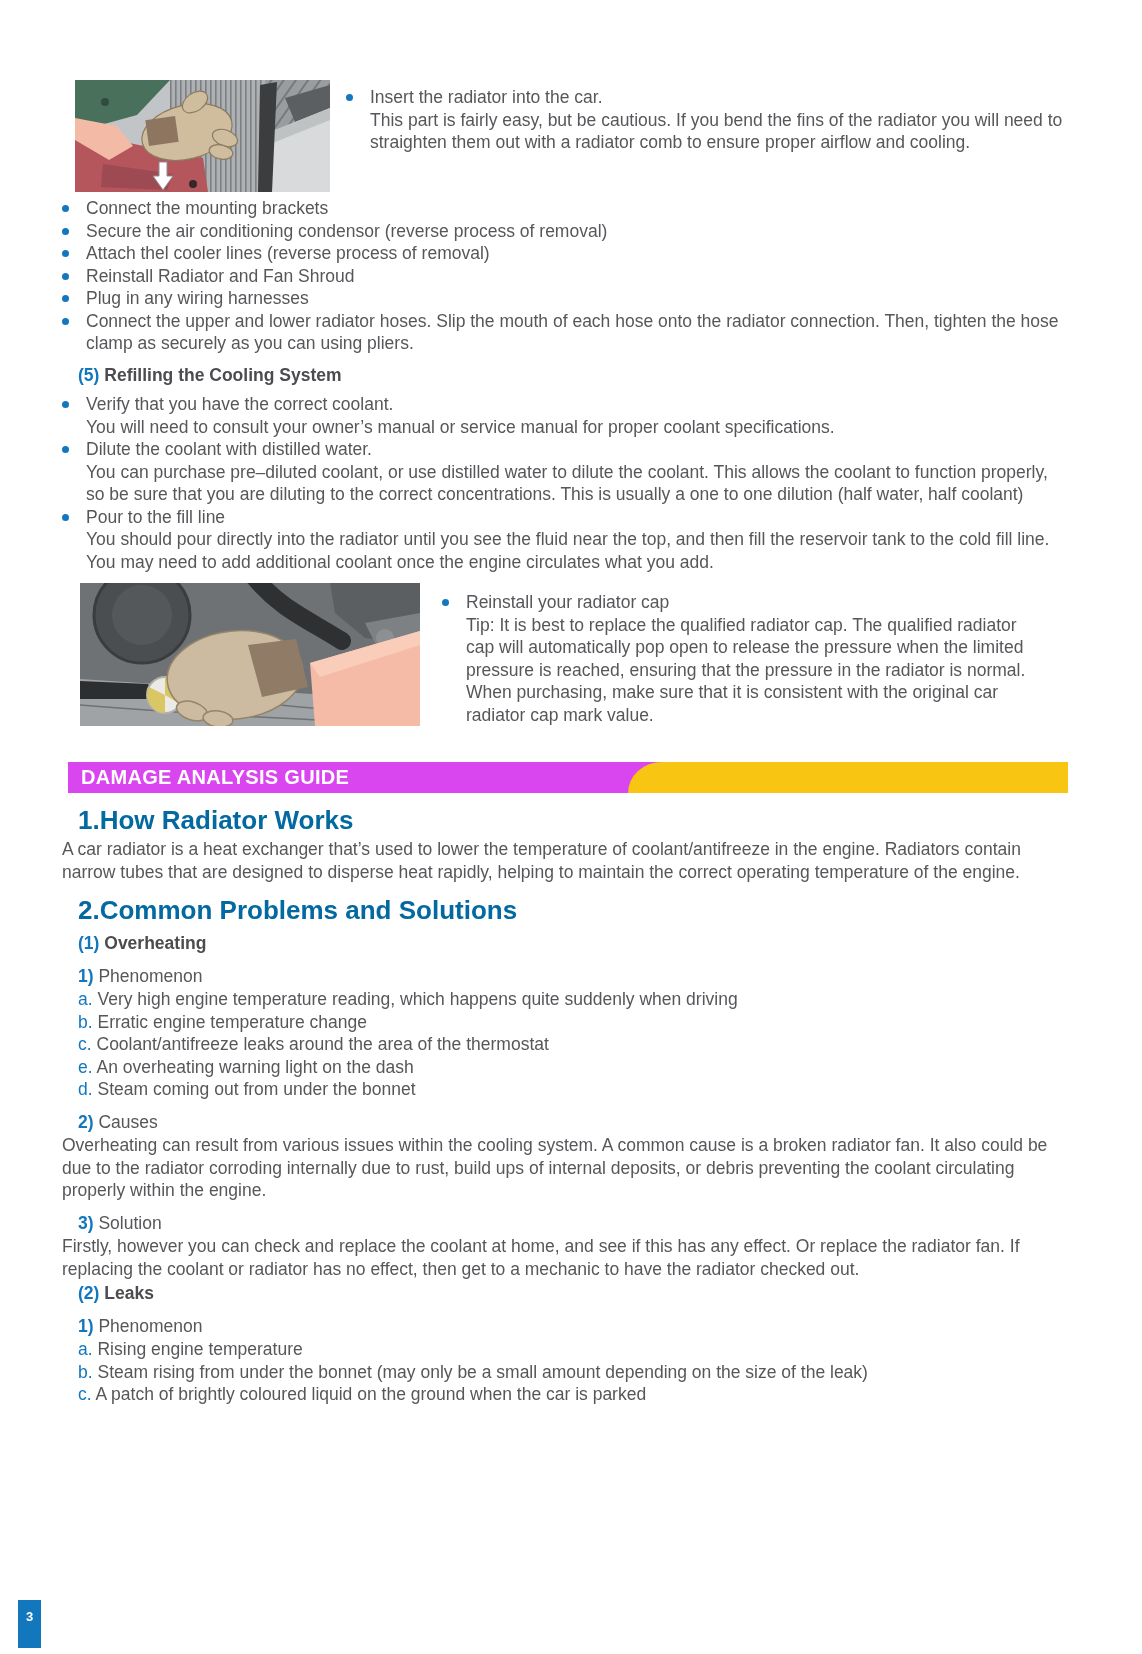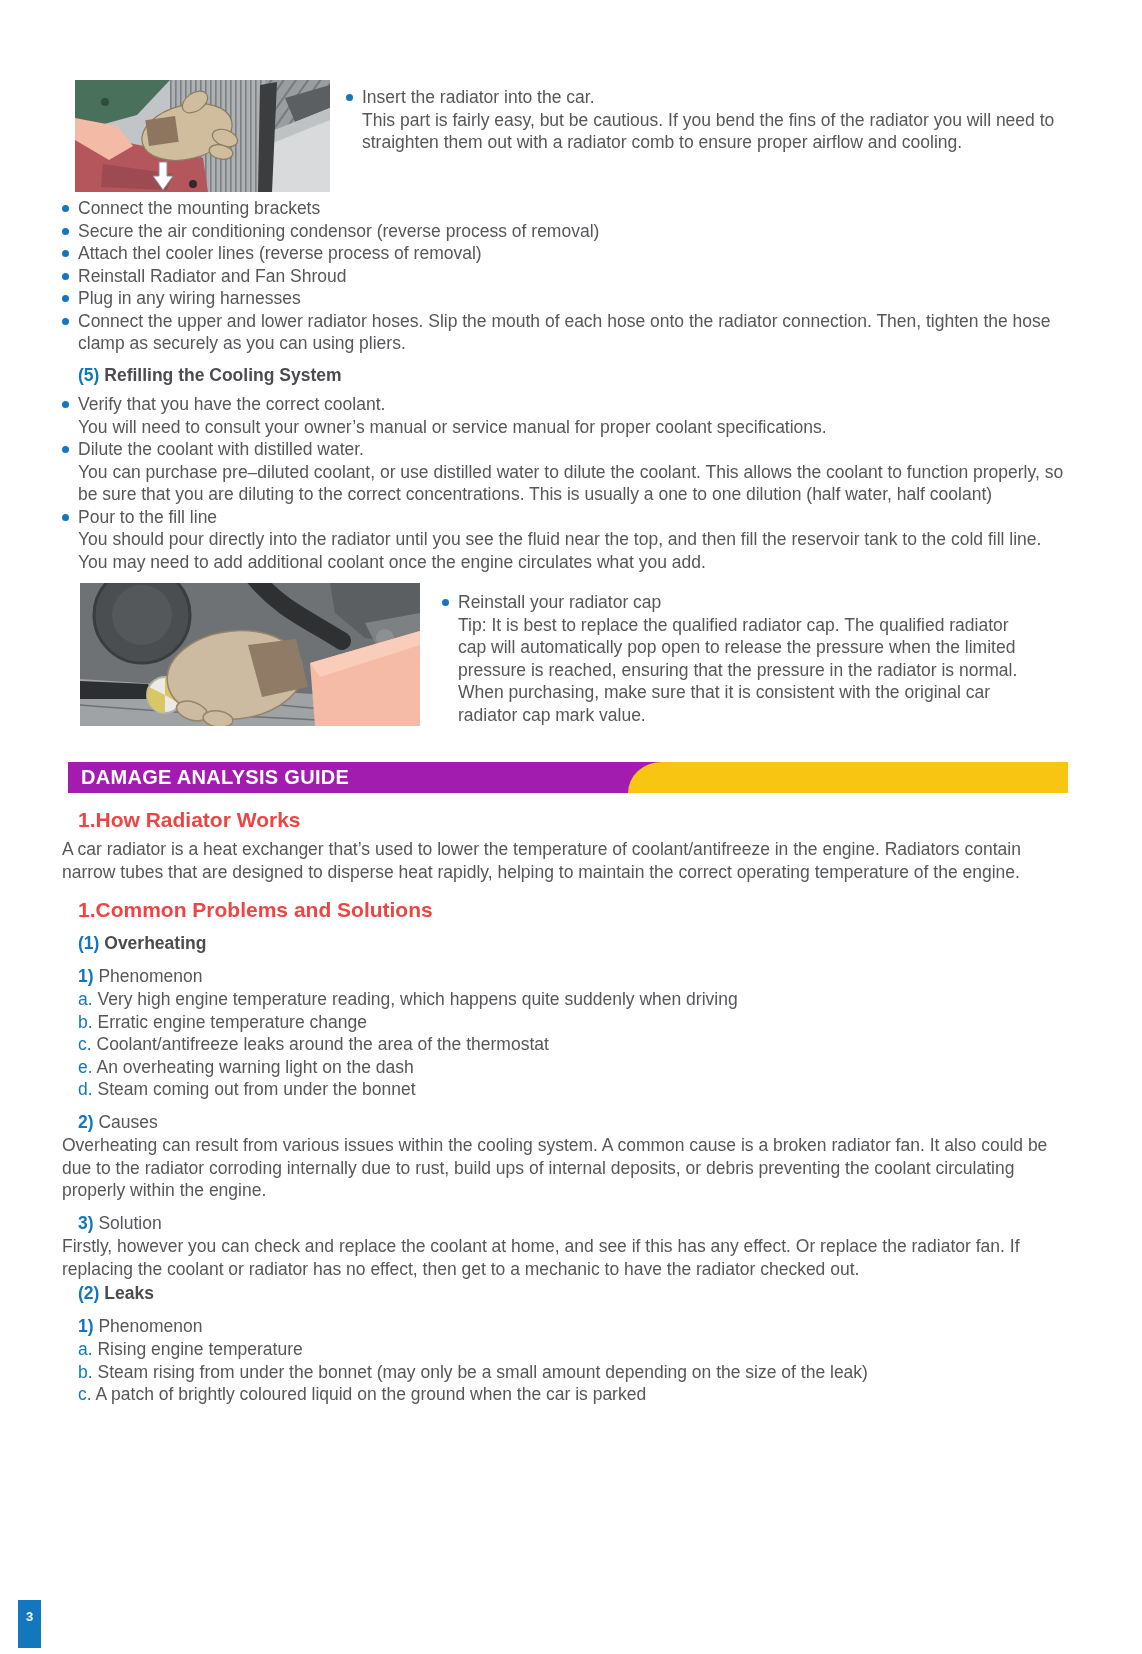--- a/index.html
+++ b/index.html
@@ -13,39 +13,39 @@
 
   
   .row1{display:flex;align-items:flex-start;margin-left:13px;}
   .illus1{width:255px;height:112px;flex:none;display:block;}
   .row1-text{margin-left:16px;margin-top:6px;flex:1;}
   .row2{display:flex;align-items:center;margin-top:10px;margin-left:18px;}
   .illus2{width:340px;height:143px;flex:none;display:block;}
   .row2-text{margin-left:22px;margin-top:8px;width:586px;}
 
   
-  .b-row{display:flex;}
+  .b-row{display:flex;gap:8px;}
   .b-dot{width:16px;flex:none;}
   .b-dot::before{content:"";display:block;width:7px;height:7px;border-radius:50%;background:#1377be;margin-top:8px;}
   .b-content{flex:1;}
 
   .steps-list{margin-top:5px;}
 
   
   .h-sub{font-weight:bold;color:#4c4c50;margin:9px 0 7px 16px;}
   .h-sub .pfx{color:#1377be;}
-  .h-blue{color:#ef4444;font-weight:bold;font-size:21px;line-height:26px;margin:14px 0 5px 16px;}
+  .h-blue{color:#0369a1;font-weight:bold;font-size:26px;line-height:26px;margin:14px 0 5px 16px;}
   .h-num{margin:10px 0 1px 16px;}
   .h-num .pfx{color:#1377be;font-weight:bold;}
   .h-letter-line{margin-left:16px;}
   .h-letter-line .pfx{color:#1377be;}
   .para{}
 
   
-  .banner{position:relative;height:31px;background:#a21caf;margin:36px 0 0 6px;width:1000px;overflow:hidden;}
+  .banner{position:relative;height:31px;background:#d946ef;margin:36px 0 0 6px;width:1000px;overflow:hidden;}
   .banner-yellow{position:absolute;top:0;right:0;width:440px;height:31px;background:#f9c513;border-top-left-radius:34px 31px;}
   .banner-label{position:relative;z-index:2;color:#ffffff;font-weight:bold;font-size:20px;line-height:31px;padding-left:13px;letter-spacing:0.3px;}
 
   
   .page-tab{position:absolute;left:18px;top:1600px;width:23px;height:48px;background:#1377be;
     color:#ffffff;font-size:13px;font-weight:bold;text-align:center;padding-top:6px;box-sizing:border-box;}
 </style>
 </head>
 <body>
 
@@ -191,21 +191,21 @@
   </div>
 
   <div class="banner">
     <div class="banner-yellow"></div>
     <div class="banner-label">DAMAGE ANALYSIS GUIDE</div>
   </div>
 
   <div class="h-blue">1.How Radiator Works</div>
   <div class="para">A car radiator is a heat exchanger that’s used to lower the temperature of coolant/antifreeze in the engine. Radiators contain narrow tubes that are designed to disperse heat rapidly, helping to maintain the correct operating temperature of the engine.</div>
 
-  <div class="h-blue">1.Common Problems and Solutions</div>
+  <div class="h-blue">2.Common Problems and Solutions</div>
 
   <div class="h-sub">
     <span class="pfx">(1)</span>
     <span>Overheating</span>
   </div>
 
   <div class="h-num">
     <span class="pfx">1)</span>
     <span>Phenomenon</span>
   </div>

